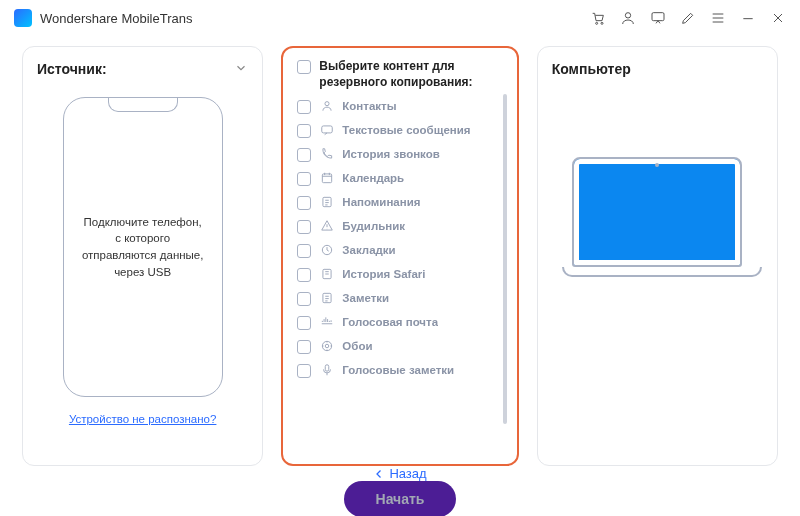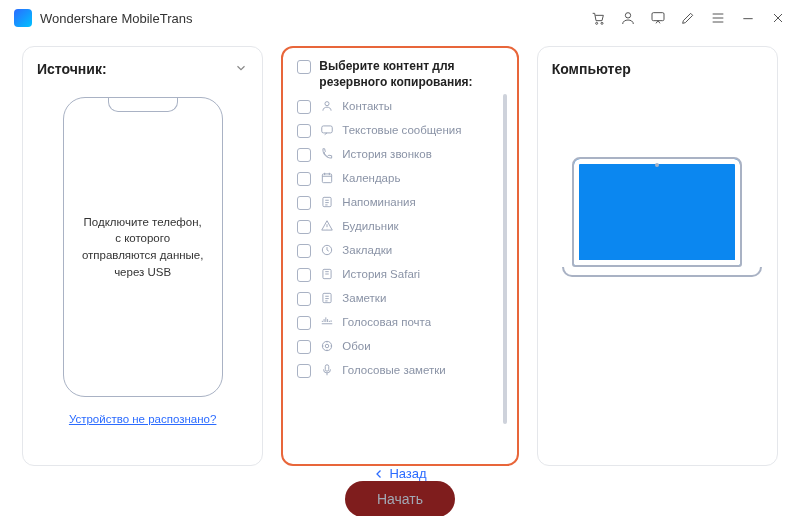--- a/index.html
+++ b/index.html
@@ -68,21 +68,21 @@
   .notrecog { text-align:center; margin-top:14px; }
   .notrecog a { color:#2b6bff; font-size:11.5px; text-decoration: underline; cursor:pointer; }
 
   .center-card { padding: 10px 8px 10px 14px; border: 2px solid #e8663a; }
   .center-header { display:flex; align-items:flex-start; gap:8px; margin-bottom:4px; padding-right:8px;}
   .chk {
     width:14px; height:14px; border:1.5px solid #a9b2c4; border-radius:3px; flex-shrink:0;
     margin-top:2px; cursor:pointer;
   }
   .center-header .htxt { font-size:12px; font-weight:600; color:#222; line-height:1.35;}
-  .content-list { height: 362px; overflow:hidden; position:relative; padding-right: 8px;}
+  .content-list { height: 362px; overflow:hidden; position:relative; padding-right: 8px; font-weight: bold;}
   .content-list::after {
     content:""; position:absolute; right:2px; top:0; width:4px; height:330px;
     background:#ced2db; border-radius:3px;
   }
   .row {
     display:flex; align-items:center; gap:8px;
     height: 24px; margin: 0;
   }
   .row .icn { width:15px; height:15px; display:flex; align-items:center; justify-content:center;}
   .row .icn svg { width:14px; height:14px; stroke:#9aa4b8; fill:none; stroke-width:1.6; }
@@ -105,23 +105,24 @@
     border: 2px solid #a9b2c4; border-top:none;
     border-radius: 0 0 10px 10px;
   }
   .footer {
     display:flex; align-items:center; justify-content:space-between;
     padding: 0 22px; height: 40px; flex-direction: column;
   }
   .back { color:#2b6bff; font-size:13px; cursor:pointer; display:flex; align-items:center; gap:4px;}
   .back svg { width:12px; height:12px; stroke:#2b6bff; fill:none; stroke-width:2.5;}
   .start-btn {
-    background:#7f1d1d; color:#a2a8b4; border:none;
+    background:#4c1d95; color:#a2a8b4; border:none;
     padding: 10px 32px; border-radius: 22px; font-size:14px;
     cursor: not-allowed;
+    font-weight: bold;
   }
 </style>
 </head>
 <body>
 
 <div class="titlebar">
   <div class="app-logo"></div>
   <div class="app-title">Wondershare MobileTrans</div>
   <div class="title-actions">
     <div class="icn">

